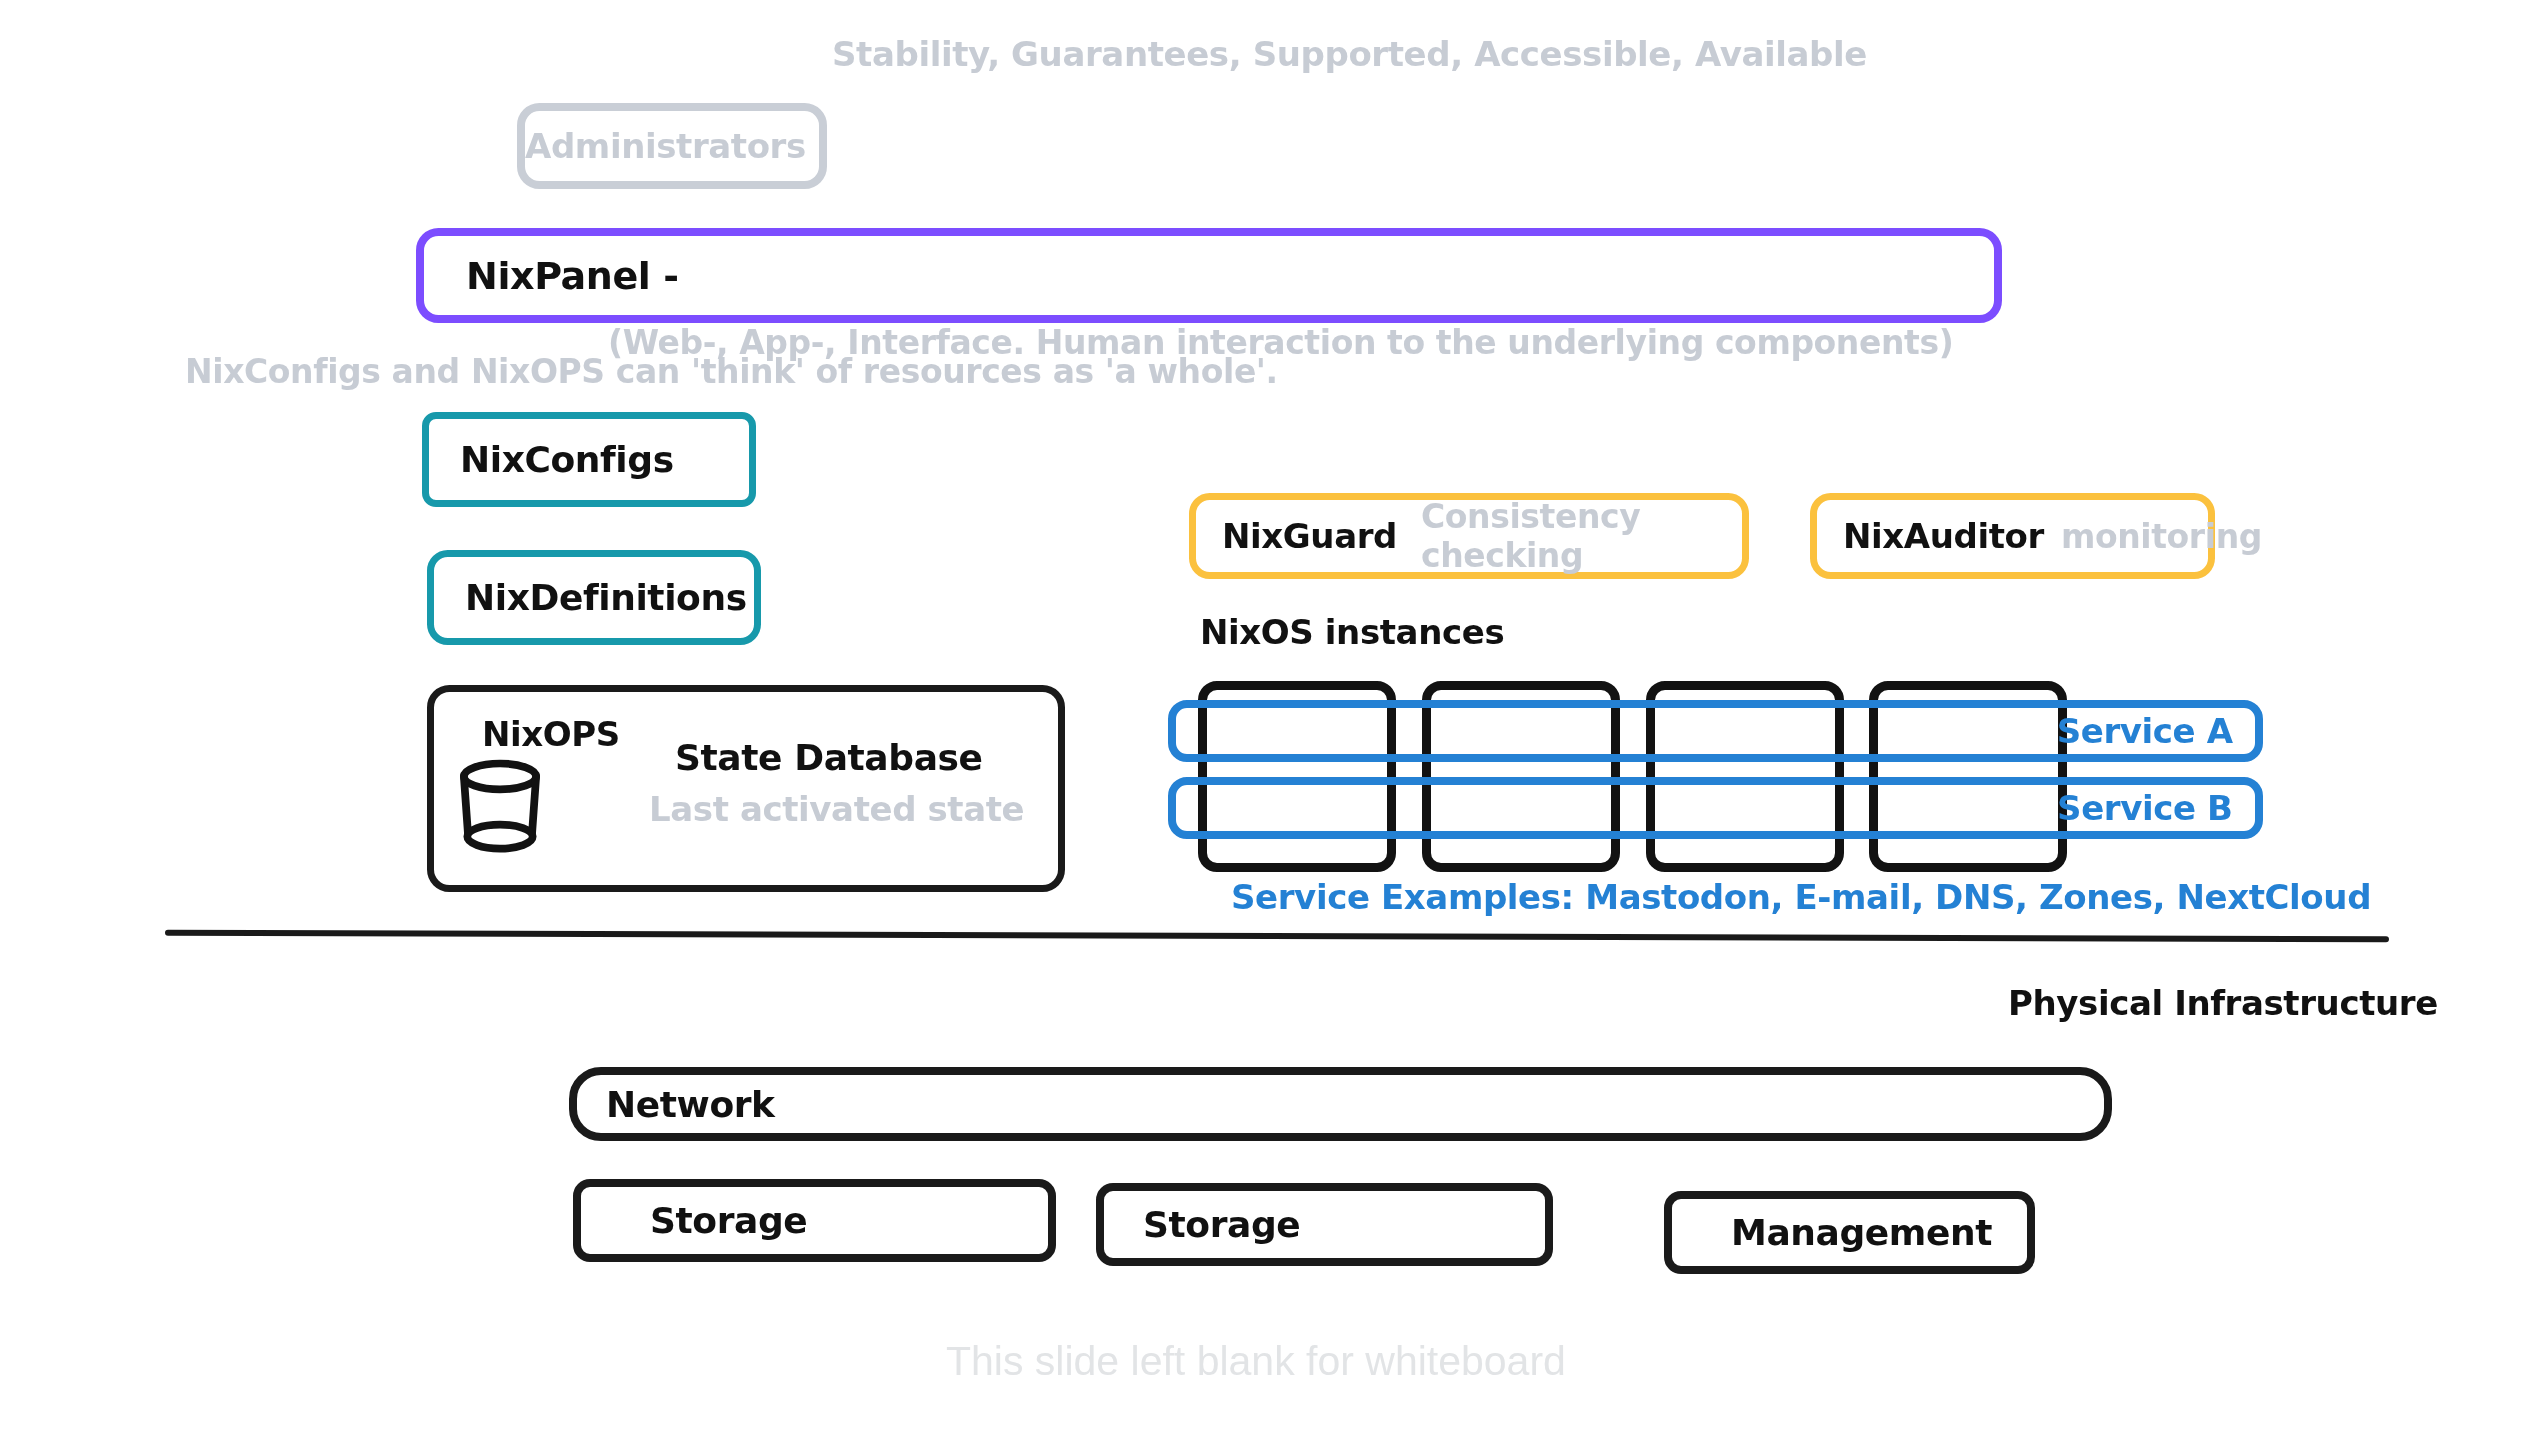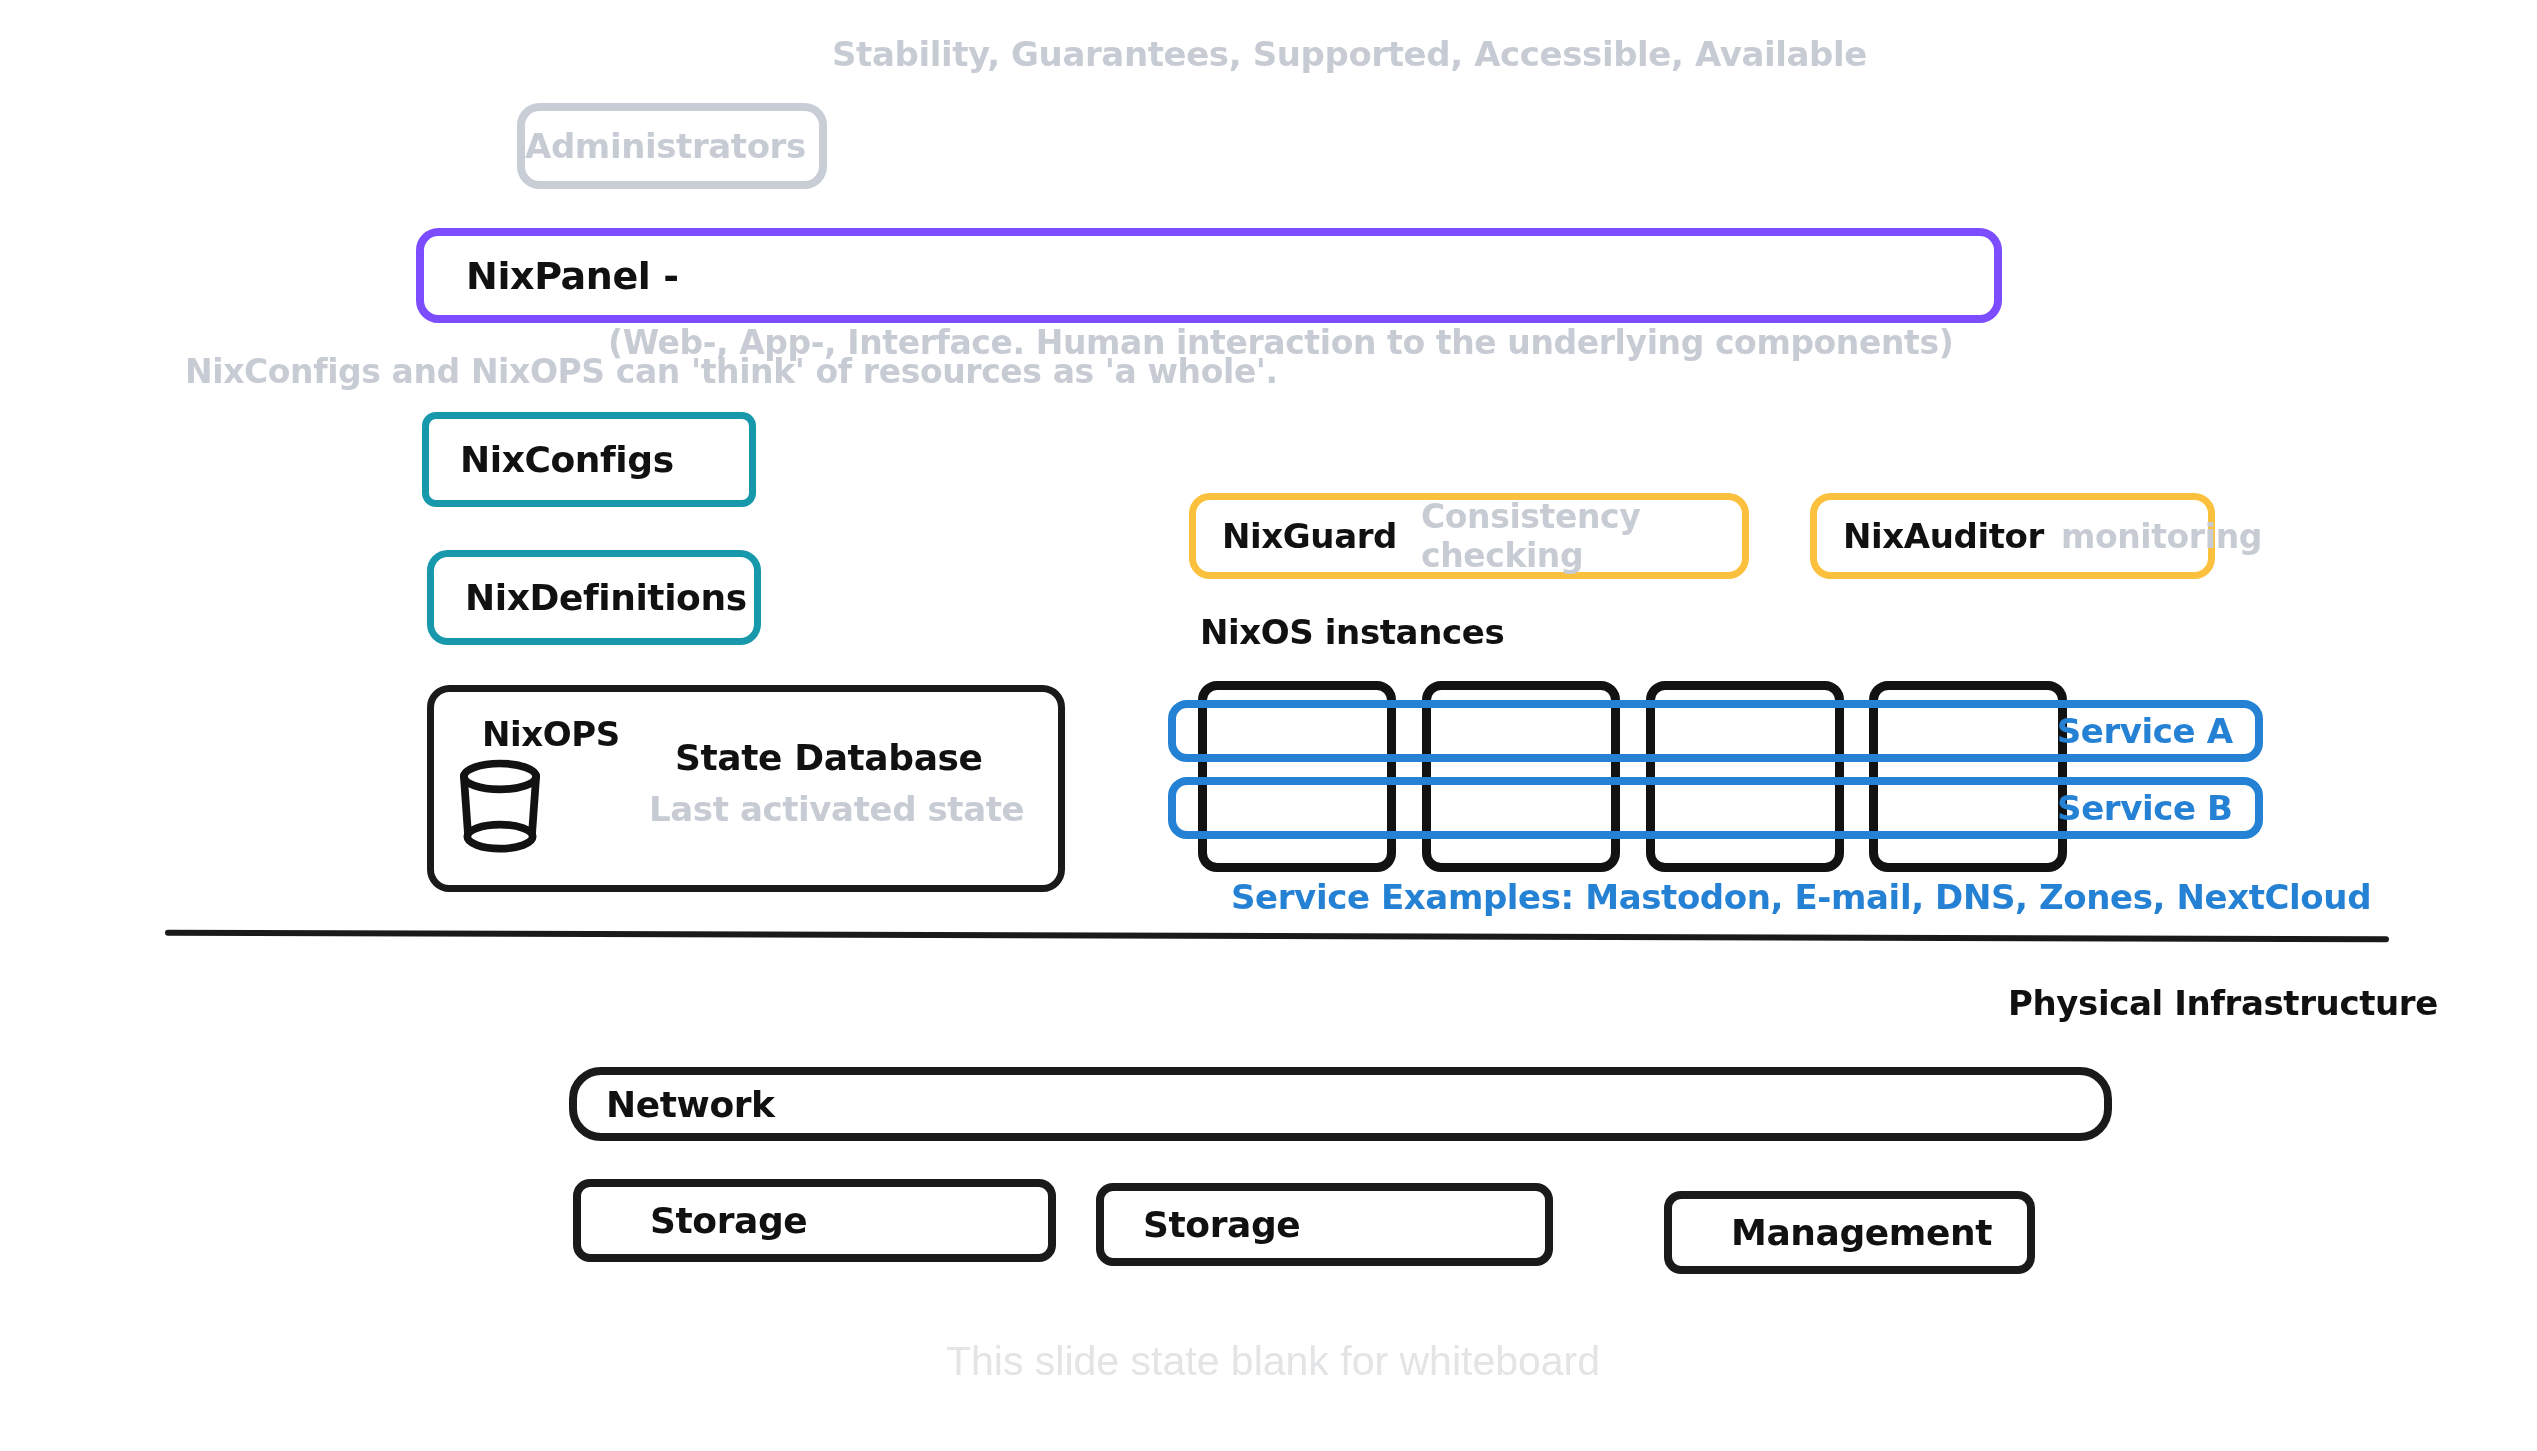--- a/index.html
+++ b/index.html
@@ -315,16 +315,16 @@
   </div>
 
   <div id="storage-box" class="box">
     <span class="lbl hand txt-black">Storage</span>
   </div>
 
   <div id="management-box" class="box">
     <span class="lbl hand txt-black">Management</span>
   </div>
 
-  <div id="whiteboard-note" class="abs">This slide state blank for whiteboard</div>
+  <div id="whiteboard-note" class="abs">This slide left blank for whiteboard</div>
 
 </div>
 
 
 </body></html>

